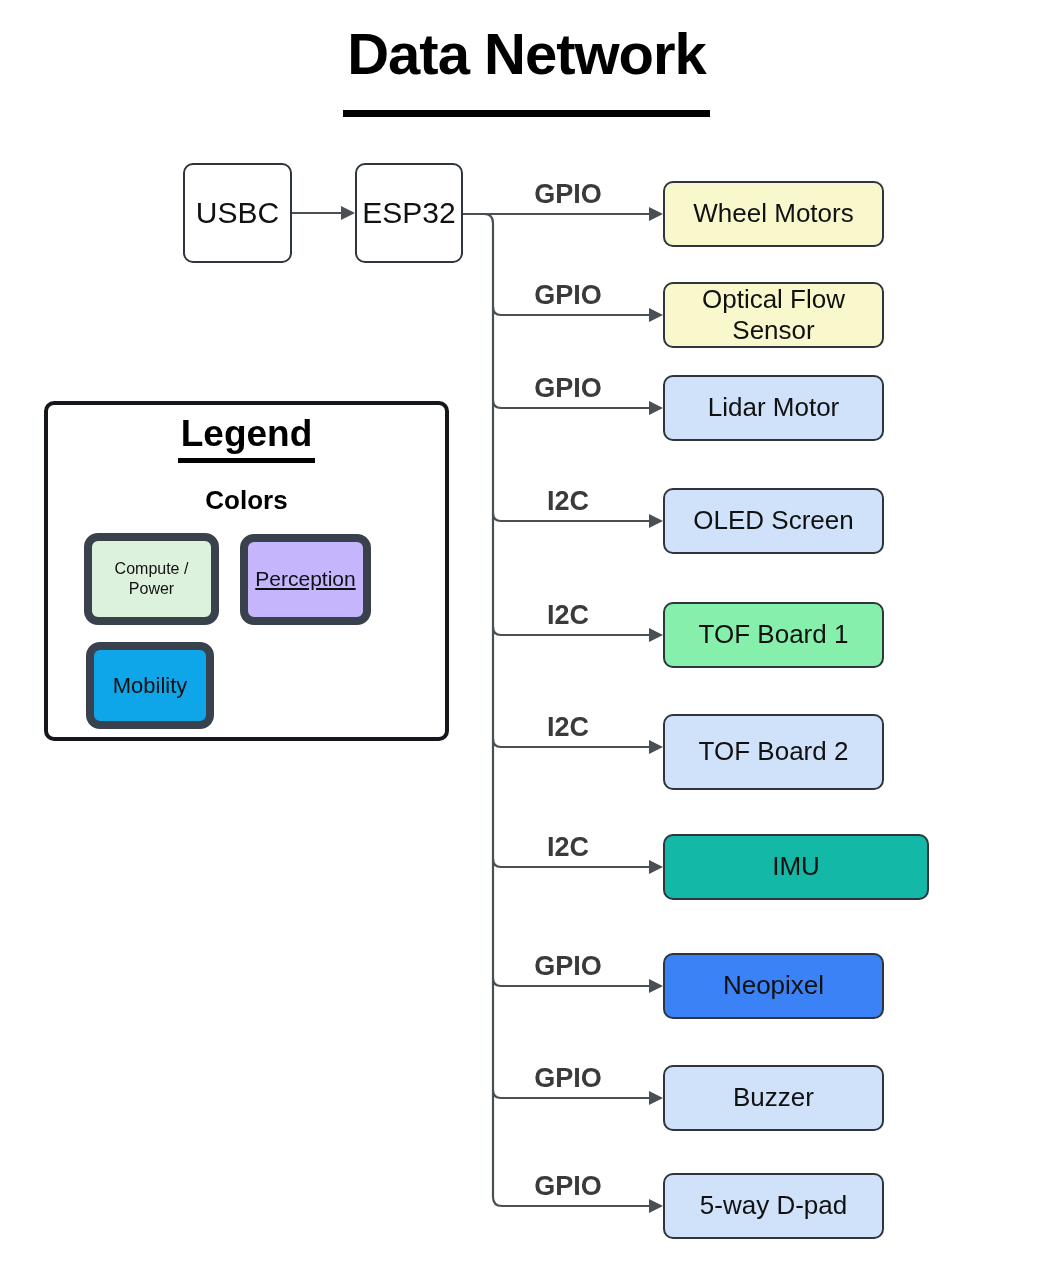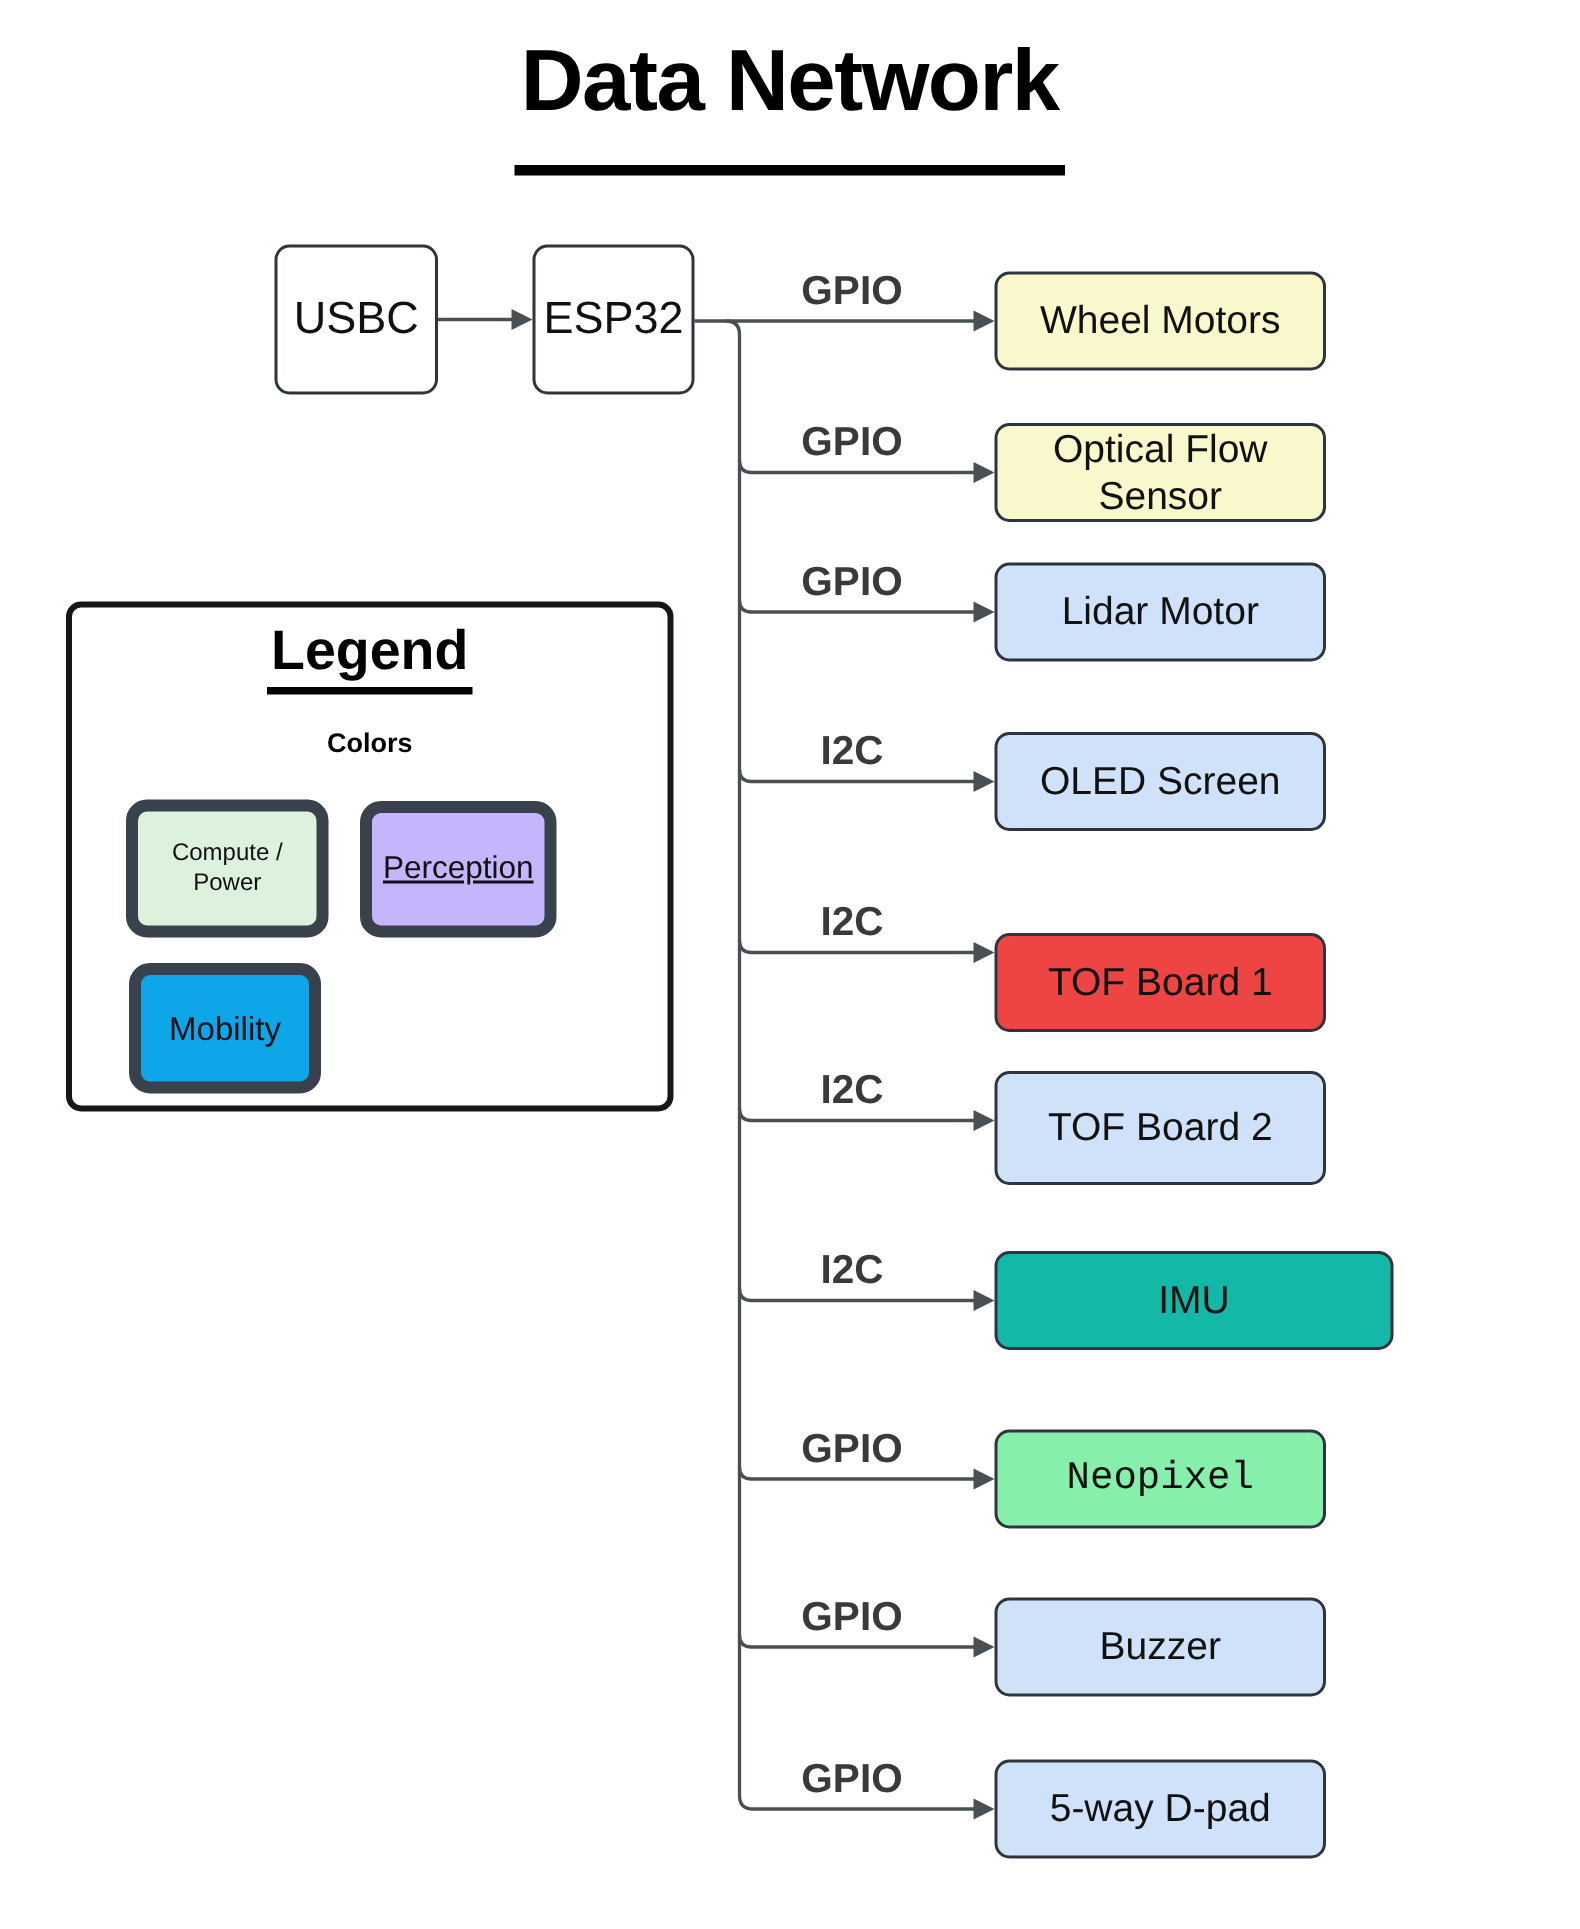--- a/index.html
+++ b/index.html
@@ -72,21 +72,21 @@
     display: inline-block;
     font-size: 37px;
     font-weight: 800;
     color: #000000;
     border-bottom: 5px solid #000000;
     padding: 0 3px 3px 3px;
     line-height: 1.1;
   }
   .legend-subtitle {
     text-align: center;
-    font-size: 18px;
+    font-size: 26px;
     font-weight: 700;
     color: #000000;
     margin-top: 22px;
   }
   .swatch {
     position: absolute;
     box-sizing: border-box;
     border: 8px solid #39424c;
     border-radius: 14px;
     display: flex;
@@ -138,27 +138,27 @@
 
   <div id="targets">
       <div class="node target" style="left: 663px; top: 181px; width: 221px; height: 66px; background: rgb(249, 248, 205);">Wheel Motors</div>
       <div class="bus-label" style="left: 568px; top: 194px;">GPIO</div>
       <div class="node target" style="left: 663px; top: 282px; width: 221px; height: 66px; background: rgb(249, 248, 205);">Optical Flow Sensor</div>
       <div class="bus-label" style="left: 568px; top: 295px;">GPIO</div>
       <div class="node target" style="left: 663px; top: 375px; width: 221px; height: 66px; background: rgb(207, 226, 250);">Lidar Motor</div>
       <div class="bus-label" style="left: 568px; top: 388px;">GPIO</div>
       <div class="node target" style="left: 663px; top: 488px; width: 221px; height: 66px; background: rgb(207, 226, 250);">OLED Screen</div>
       <div class="bus-label" style="left: 568px; top: 501px;">I2C</div>
-      <div class="node target" style="left: 663px; top: 622px; width: 221px; height: 66px; background: #ef4444;">TOF Board 1</div>
+      <div class="node target" style="left: 663px; top: 602px; width: 221px; height: 66px; background: #86efac;">TOF Board 1</div>
       <div class="bus-label" style="left: 568px; top: 615px;">I2C</div>
       <div class="node target" style="left: 663px; top: 714px; width: 221px; height: 76px; background: rgb(207, 226, 250);">TOF Board 2</div>
       <div class="bus-label" style="left: 568px; top: 727px;">I2C</div>
       <div class="node target" style="left: 663px; top: 834px; width: 266px; height: 66px; background: #14b8a6;">IMU</div>
       <div class="bus-label" style="left: 568px; top: 847px;">I2C</div>
-      <div class="node target" style="left: 663px; top: 953px; width: 221px; height: 66px; background: #86efac; font-family: Liberation Mono, monospace;">Neopixel</div>
+      <div class="node target" style="left: 663px; top: 953px; width: 221px; height: 66px; background: #3b82f6;">Neopixel</div>
       <div class="bus-label" style="left: 568px; top: 966px;">GPIO</div>
       <div class="node target" style="left: 663px; top: 1065px; width: 221px; height: 66px; background: rgb(207, 226, 250);">Buzzer</div>
       <div class="bus-label" style="left: 568px; top: 1078px;">GPIO</div>
       <div class="node target" style="left: 663px; top: 1173px; width: 221px; height: 66px; background: rgb(207, 226, 250);">5-way D-pad</div>
       <div class="bus-label" style="left: 568px; top: 1186px;">GPIO</div>
     </div>
 
   <div class="legend">
     <div class="legend-title-wrap">
       <span class="legend-title">Legend</span>

